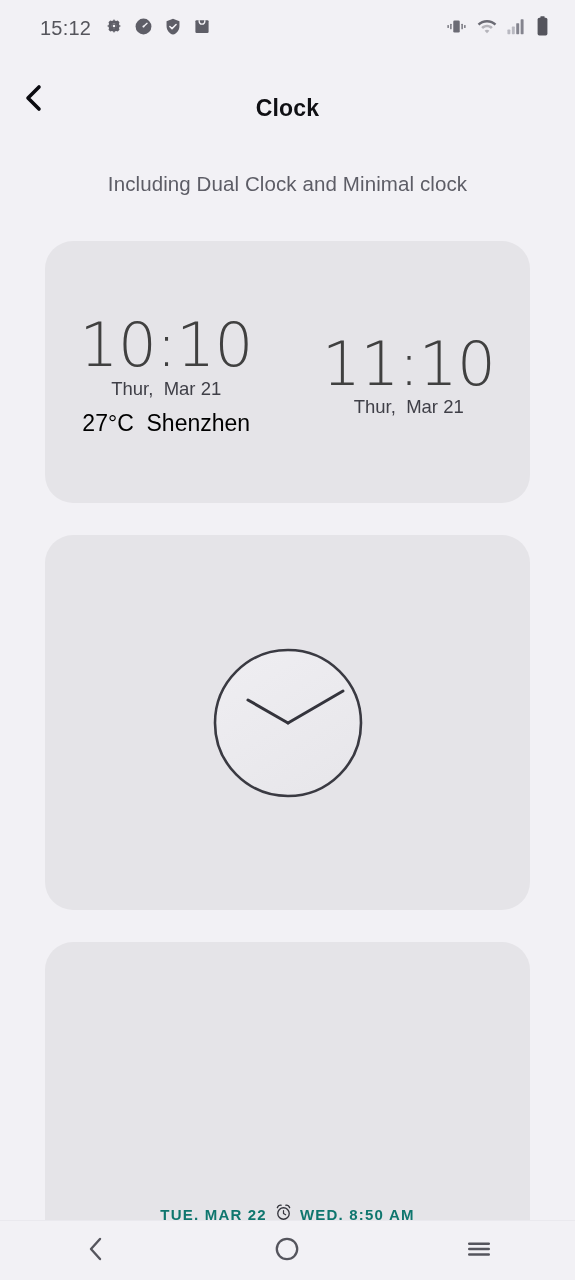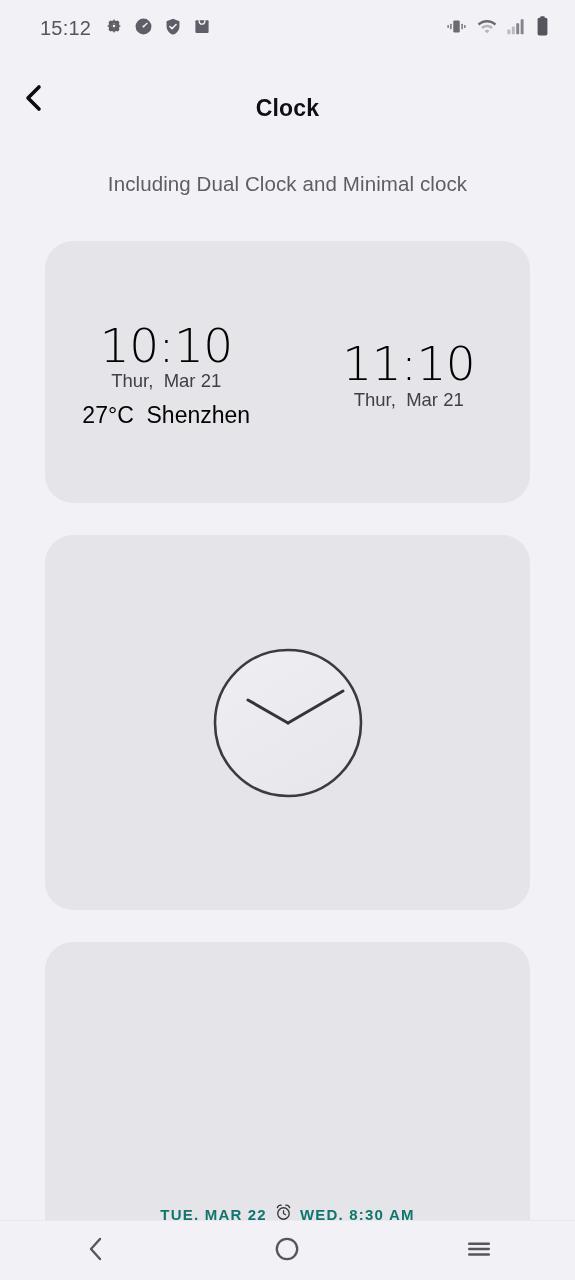--- a/index.html
+++ b/index.html
@@ -103,23 +103,23 @@
     align-items: center;
     justify-content: center;
     gap: 0;
     padding-top: 6px;
   }
   .dual-col {
     width: 50%;
     text-align: center;
   }
   .dual-time {
-    font-size: 47px;
+    font-size: 61px;
     font-weight: 300;
-    color: #000000;
+    color: #404040;
     line-height: 1.05;
     letter-spacing: -0.5px;
     font-family: "DejaVu Sans", "Liberation Sans", sans-serif;
   }
   .dual-date {
     font-size: 18.5px;
     color: #3f3f47;
     white-space: pre;
   }
   .dual-weather {
@@ -314,21 +314,21 @@
     <div class="digital-sub">
       <span>TUE, MAR 22</span>
       <span>
         <svg width="17" height="17" viewBox="0 0 24 24">
           <circle cx="12" cy="13.4" r="8.1" fill="none" stroke="#35353d" stroke-width="1.9"></circle>
           <path d="M12 9.2 V13.4 L15 15.2" stroke="#35353d" stroke-width="1.7" fill="none" stroke-linecap="round" stroke-linejoin="round"></path>
           <path d="M3.3 5.2 A5.2 5.2 0 018.6 1.7" stroke="#35353d" stroke-width="1.9" fill="none" stroke-linecap="round"></path>
           <path d="M20.7 5.2 A5.2 5.2 0 0015.4 1.7" stroke="#35353d" stroke-width="1.9" fill="none" stroke-linecap="round"></path>
         </svg>
       </span>
-      <span>WED, 8:30 AM</span>
+      <span>WED, 8:50 AM</span>
     </div>
   </div>
 
 </div>
 
 <div class="nav-bar">
   <div class="nav-btn">
     <span>
       <svg width="22" height="26" viewBox="0 0 22 26">
         <path d="M15 3 L6 13 L15 23" stroke="#55555d" stroke-width="2.4" fill="none" stroke-linecap="round" stroke-linejoin="round"></path>

